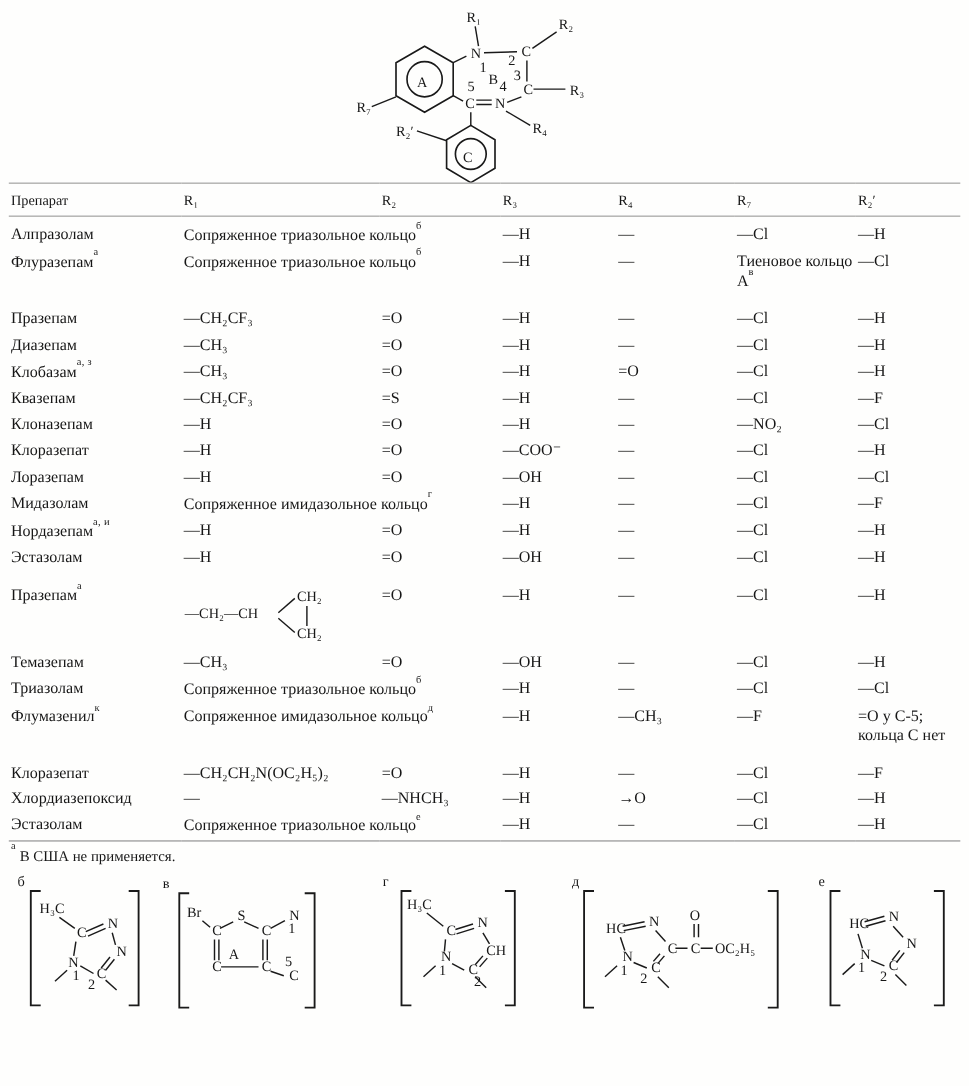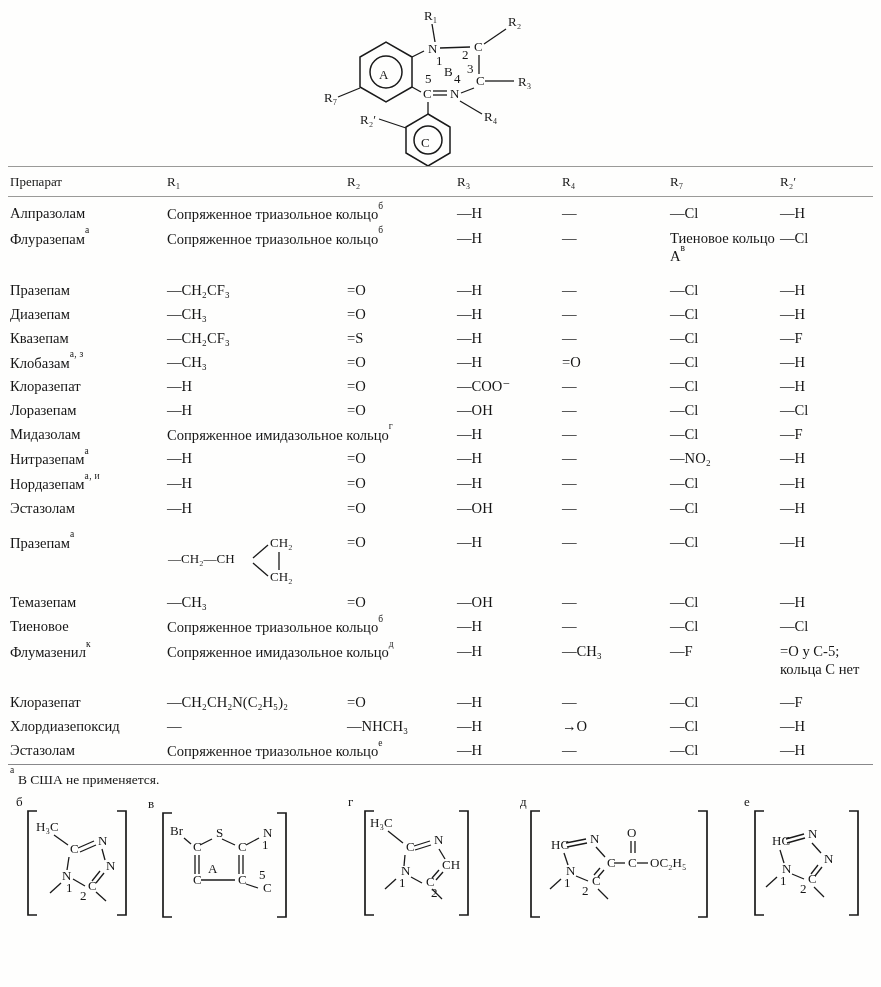--- a/index.html
+++ b/index.html
@@ -148,36 +148,45 @@
         <tr>
           <td><span>Диазепам</span></td>
           <td><span>—CH₃</span></td>
           <td><span>=O</span></td>
           <td><span>—H</span></td>
           <td><span>—</span></td>
           <td><span>—Cl</span></td>
           <td><span>—H</span></td>
         </tr>
         <tr>
+          <td><span>Клобазам</span><sup class="mk">а, з</sup></td>
+          <td><span>—CH₃</span></td>
+          <td><span>=O</span></td>
+          <td><span>—H</span></td>
+          <td><span>=O</span></td>
+          <td><span>—Cl</span></td>
+          <td><span>—H</span></td>
+        </tr>
+        <tr>
           <td><span>Квазепам</span></td>
           <td><span>—CH₂CF₃</span></td>
           <td><span>=S</span></td>
           <td><span>—H</span></td>
           <td><span>—</span></td>
           <td><span>—Cl</span></td>
           <td><span>—F</span></td>
         </tr>
         <tr>
-          <td><span>Клобазам</span><sup class="mk">а, з</sup></td>
-          <td><span>—CH₃</span></td>
-          <td><span>=O</span></td>
-          <td><span>—H</span></td>
-          <td><span>=O</span></td>
-          <td><span>—Cl</span></td>
-          <td><span>—H</span></td>
+          <td><span>Клоназепам</span></td>
+          <td><span>—H</span></td>
+          <td><span>=O</span></td>
+          <td><span>—H</span></td>
+          <td><span>—</span></td>
+          <td><span>—NO₂</span></td>
+          <td><span>—Cl</span></td>
         </tr>
         <tr>
           <td><span>Клоразепат</span></td>
           <td><span>—H</span></td>
           <td><span>=O</span></td>
           <td><span>—COO⁻</span></td>
           <td><span>—</span></td>
           <td><span>—Cl</span></td>
           <td><span>—H</span></td>
         </tr>
@@ -190,29 +199,20 @@
           <td><span>—Cl</span></td>
           <td><span>—Cl</span></td>
         </tr>
         <tr>
           <td><span>Мидазолам</span></td>
           <td colspan="2"><span>Сопряженное имидазольное кольцо</span><sup class="mk">г</sup></td>
           <td><span>—H</span></td>
           <td><span>—</span></td>
           <td><span>—Cl</span></td>
           <td><span>—F</span></td>
-        </tr>
-        <tr>
-          <td><span>Нитразепам</span><sup class="mk">а</sup></td>
-          <td><span>—H</span></td>
-          <td><span>=O</span></td>
-          <td><span>—H</span></td>
-          <td><span>—</span></td>
-          <td><span>—NO₂</span></td>
-          <td><span>—H</span></td>
         </tr>
         <tr>
           <td><span>Нордазепам</span><sup class="mk">а, и</sup></td>
           <td><span>—H</span></td>
           <td><span>=O</span></td>
           <td><span>—H</span></td>
           <td><span>—</span></td>
           <td><span>—Cl</span></td>
           <td><span>—H</span></td>
         </tr>
@@ -248,38 +248,38 @@
         <tr>
           <td><span>Темазепам</span></td>
           <td><span>—CH₃</span></td>
           <td><span>=O</span></td>
           <td><span>—OH</span></td>
           <td><span>—</span></td>
           <td><span>—Cl</span></td>
           <td><span>—H</span></td>
         </tr>
         <tr>
-          <td><span>Тиеновое</span></td>
+          <td><span>Триазолам</span></td>
           <td colspan="2"><span>Сопряженное триазольное кольцо</span><sup class="mk">б</sup></td>
           <td><span>—H</span></td>
           <td><span>—</span></td>
           <td><span>—Cl</span></td>
           <td><span>—Cl</span></td>
         </tr>
         <tr class="gap-after">
           <td><span>Флумазенил</span><sup class="mk">к</sup></td>
           <td colspan="2"><span>Сопряженное имидазольное кольцо</span><sup class="mk">д</sup></td>
           <td><span>—H</span></td>
           <td><span>—CH₃</span></td>
           <td><span>—F</span></td>
           <td><span>=O у C-5; кольца C нет</span></td>
         </tr>
         <tr>
           <td><span>Клоразепат</span></td>
-          <td><span>—CH₂CH₂N(C₂H₅)₂</span></td>
+          <td><span>—CH₂CH₂N(OC₂H₅)₂</span></td>
           <td><span>=O</span></td>
           <td><span>—H</span></td>
           <td><span>—</span></td>
           <td><span>—Cl</span></td>
           <td><span>—F</span></td>
         </tr>
         <tr>
           <td><span>Хлордиазепоксид</span></td>
           <td><span>—</span></td>
           <td><span>—NHCH₃</span></td>

